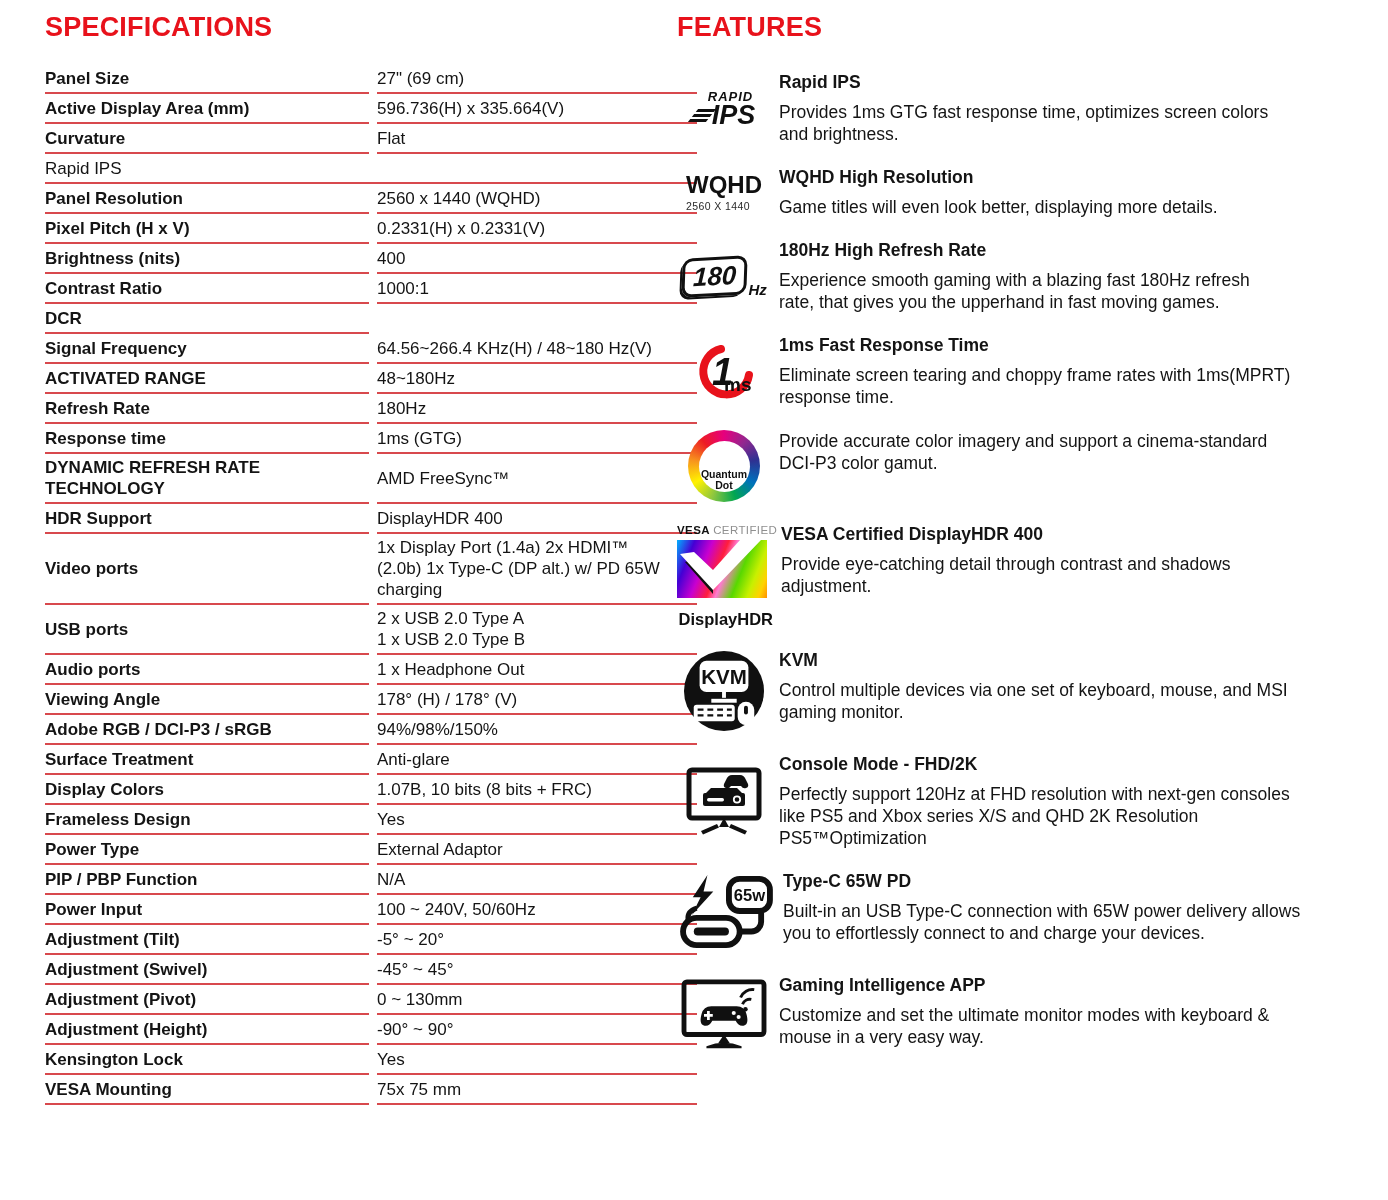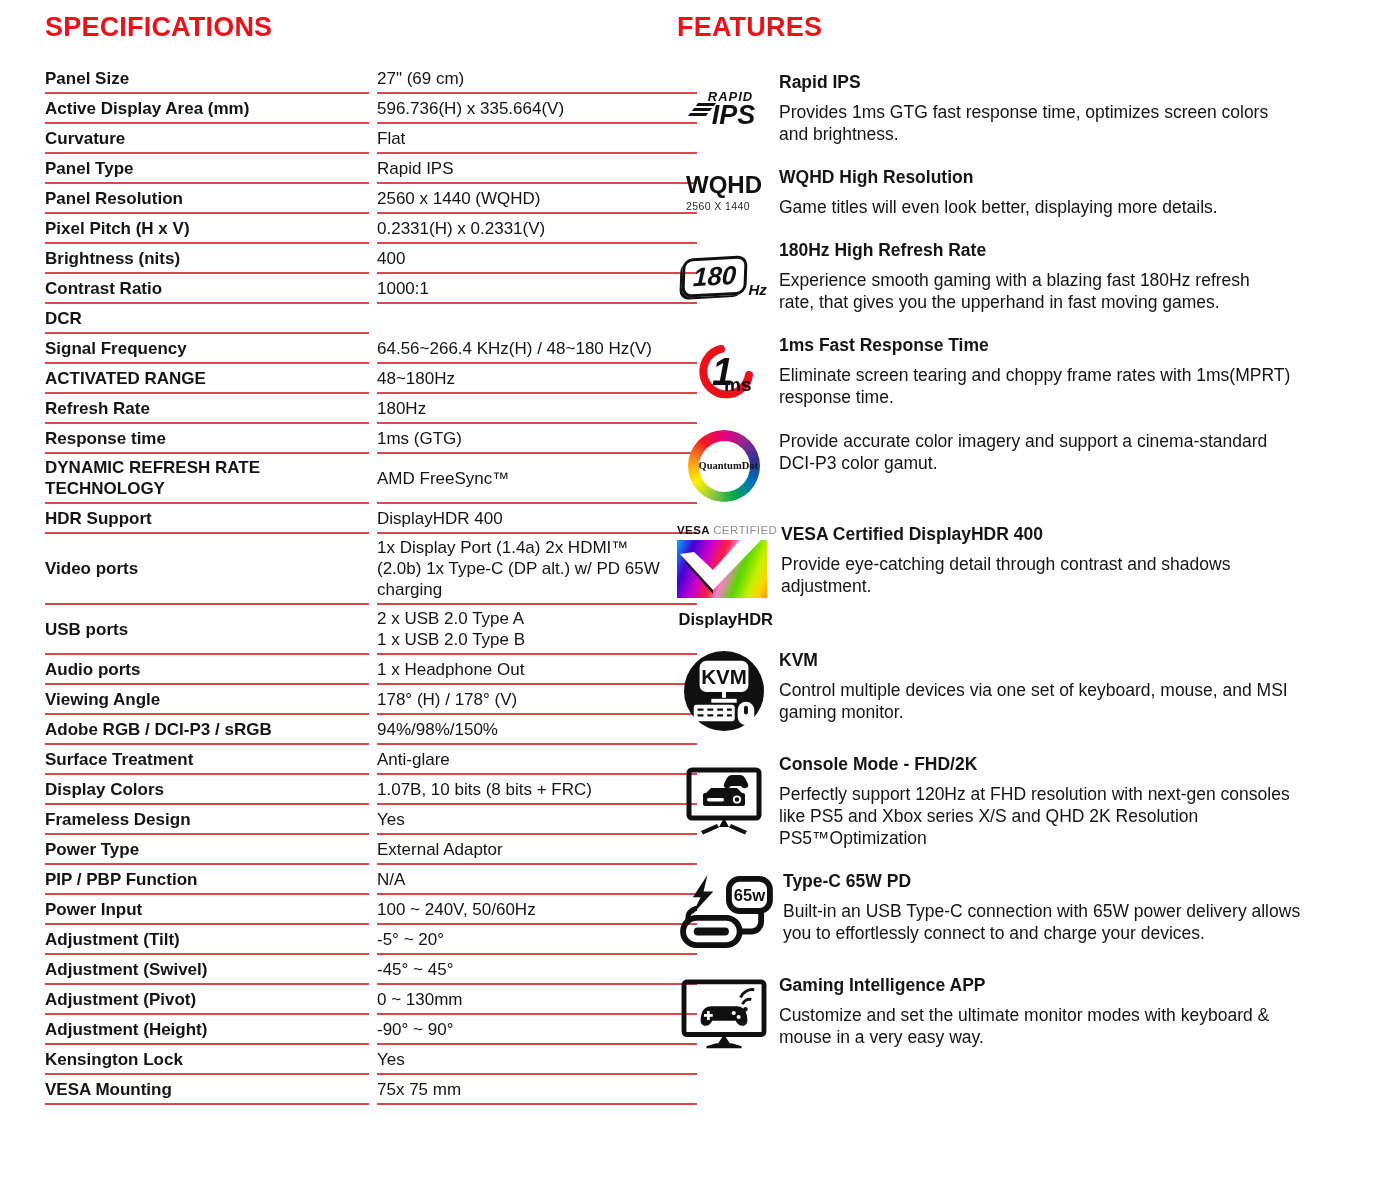--- a/index.html
+++ b/index.html
@@ -32,21 +32,21 @@
   .feature-list{margin-top:30px;}
   .feature-item{display:flex;margin-bottom:22px;}
   .feature-icon-cell{flex:0 0 102px;display:flex;align-items:center;justify-content:center;padding-right:8px;}
   .feature-text{flex:1;}
   .feature-title{font-weight:bold;font-size:17.5px;line-height:21px;margin-bottom:8px;}
   .feature-desc{font-size:17.5px;line-height:22px;white-space:pre-line;}
 
   
   .icon-rapid-ips{font-style:italic;font-weight:bold;color:var(--icon);}
   .ri-top{font-size:13px;line-height:13px;text-align:right;letter-spacing:1px;padding-right:2px;}
-  .ri-bottom{display:flex;align-items:flex-start;font-size:27px;line-height:25px;}
+  .ri-bottom{display:flex;align-items:center;font-size:27px;line-height:25px;}
   .ri-lines{width:18px;height:13px;margin-right:1px;transform:skewX(-38deg);
     background:repeating-linear-gradient(to bottom,var(--icon) 0 2.6px,transparent 2.6px 5.2px);}
 
   
   .icon-wqhd{text-align:left;color:var(--icon);}
   .wq-top{font-weight:bold;font-size:24px;line-height:24px;}
   .wq-bottom{font-size:10.5px;line-height:12px;margin-top:3px;letter-spacing:.4px;color:#2a2a2a;}
 
   
   .icon-180{color:var(--icon);white-space:nowrap;}
@@ -56,22 +56,22 @@
   .hz-sub{font-size:15px;font-weight:bold;font-style:italic;position:relative;top:10px;left:1px;}
 
   
   .icon-1ms{display:block;}
   .ms-one{font-style:italic;font-weight:bold;font-size:38px;fill:var(--icon);font-family:"Liberation Sans",sans-serif;}
   .ms-ms{font-weight:bold;font-size:19px;fill:var(--icon);font-family:"Liberation Sans",sans-serif;}
 
   
   .icon-qd{width:72px;height:72px;border-radius:50%;display:flex;align-items:center;justify-content:center;
     background:conic-gradient(from 0deg,#e6007e,#92278f,#2e3192,#0071bc,#00a651,#8dc63f,#fff200,#f7941d,#ed1c24,#e6007e);}
-  .qd-inner{width:51px;height:51px;border-radius:50%;background:#fff;display:flex;flex-direction:row;
-    align-items:center;justify-content:flex-start;font-weight:bold;font-size:10.5px;line-height:11.5px;color:var(--icon);font-family:Liberation Serif, serif;}
+  .qd-inner{width:51px;height:51px;border-radius:50%;background:#fff;display:flex;flex-direction:column;
+    align-items:center;justify-content:flex-end;font-weight:bold;font-size:10.5px;line-height:11.5px;color:var(--icon);}
 
   
   .icon-vesa{width:96px;text-align:right;}
   .vesa-top{font-size:11.5px;line-height:13px;white-space:nowrap;}
   .vesa-b{font-weight:bold;color:var(--icon);letter-spacing:.4px;}
   .vesa-c{color:var(--muted);letter-spacing:.4px;}
   .vesa-logo{position:relative;width:90px;height:58px;margin:3px 0 4px;
     background:linear-gradient(112deg,#00b0ff 0%,#4400d4 16%,#c800d0 32%,#ff1e3c 46%,#ff7ad0 54%,#58d800 68%,#c8f000 82%,#ffd200 92%,#ff9000 100%);}
   .vesa-logo svg{position:absolute;inset:0;width:100%;height:100%;}
   .vesa-bottom{font-weight:bold;font-size:16.5px;line-height:18px;color:var(--icon);margin-top:12px;}
@@ -98,21 +98,20 @@
     <div class="spec-label">Active Display Area (mm)</div>
     <div class="spec-value">596.736(H) x 335.664(V)</div>
   </div>
 
   <div class="spec-row">
     <div class="spec-label">Curvature</div>
     <div class="spec-value">Flat</div>
   </div>
 
   <div class="spec-row">
-    <div class="spec-label">Panel Type</div>
     <div class="spec-value">Rapid IPS</div>
   </div>
 
   <div class="spec-row">
     <div class="spec-label">Panel Resolution</div>
     <div class="spec-value">2560 x 1440 (WQHD)</div>
   </div>
 
   <div class="spec-row">
     <div class="spec-label">Pixel Pitch (H x V)</div>

